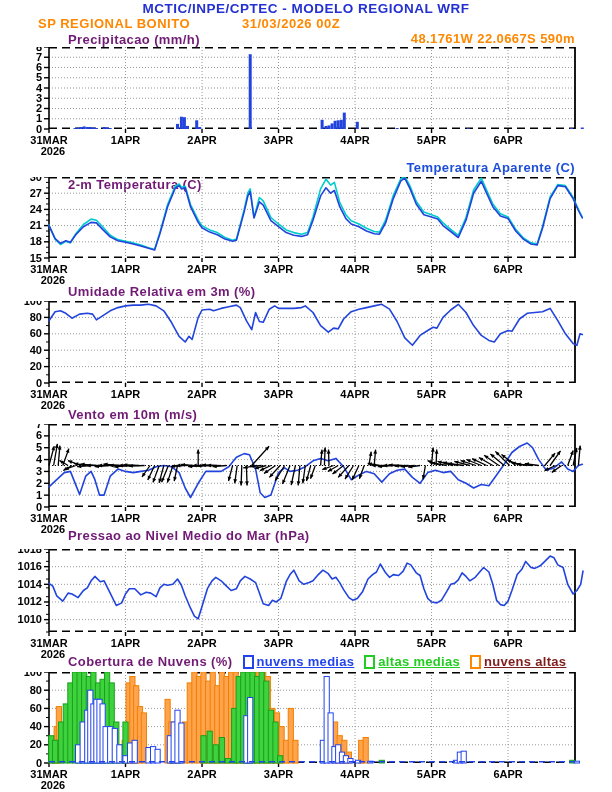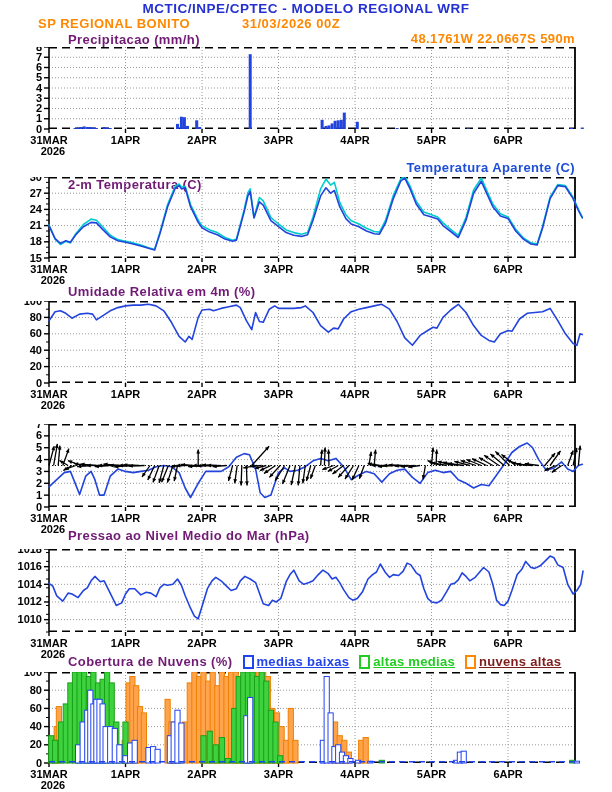--- a/index.html
+++ b/index.html
@@ -179,21 +179,21 @@
         <text x="431.54545454545456" y="96" text-anchor="middle" font-size="11" font-weight="bold" font-family="&quot;Liberation Sans&quot;,sans-serif" fill="#000">5APR</text>
         <line x1="508.0545454545455" y1="81" x2="508.0545454545455" y2="85" stroke="#000" stroke-width="1.4"></line>
         <text x="508.0545454545455" y="96" text-anchor="middle" font-size="11" font-weight="bold" font-family="&quot;Liberation Sans&quot;,sans-serif" fill="#000">6APR</text>
       </g>
       <g>
         <polyline points="49.0,48.1 55.1,62.1 60.5,67.5 65.8,64.3 70.4,65.9 75.8,56.7 83.4,47.5 91.1,42.1 96.4,43.2 102.6,49.7 110.2,58.3 117.9,62.6 125.5,64.3 133.2,65.9 140.8,68.0 148.5,70.7 154.6,72.4 159.9,55.6 167.6,27.5 175.2,9.2 179.1,7.0 181.4,10.3 185.2,9.2 190.5,27.5 198.2,43.2 202.0,48.6 209.7,52.9 217.3,55.6 225.0,60.5 232.6,63.2 236.4,62.1 244.1,32.9 247.9,15.7 250.2,11.9 254.0,40.5 259.4,20.5 263.2,23.8 270.9,40.5 278.5,47.0 286.2,52.9 293.8,55.6 301.5,57.2 307.6,55.6 313.0,40.0 320.6,11.9 326.0,2.2 330.6,8.1 334.4,5.4 339.7,25.4 345.9,37.8 351.2,43.7 358.9,47.0 366.5,51.3 374.2,54.5 379.5,55.1 385.6,43.2 393.3,18.4 400.9,1.6 404.8,-0.5 410.1,9.2 416.2,24.3 423.9,35.1 431.5,37.8 437.7,40.0 443.0,45.9 450.7,52.4 458.3,58.3 466.0,40.5 473.6,13.0 481.3,1.1 486.6,13.0 492.8,27.0 500.4,36.7 508.1,40.0 515.7,52.4 523.4,61.0 531.0,65.9 537.1,67.0 542.5,49.7 550.1,20.0 557.8,7.6 565.4,8.6 573.1,20.5 578.4,32.4 582.3,40.0" fill="none" stroke="#00cccc" stroke-width="1.6" stroke-linejoin="round" stroke-linecap="round"></polyline>
         <polyline points="49.0,48.6 55.1,61.6 60.5,66.4 65.8,63.7 70.4,65.3 75.8,57.8 83.4,49.7 91.1,45.4 96.4,45.9 102.6,52.4 110.2,59.9 117.9,63.7 125.5,65.3 133.2,67.0 140.8,69.1 148.5,71.3 154.6,72.9 159.9,56.7 167.6,29.7 175.2,11.3 179.1,8.6 181.4,11.9 185.2,10.8 190.5,29.7 198.2,45.4 202.0,50.8 209.7,55.1 217.3,57.8 225.0,62.1 232.6,64.3 236.4,63.2 244.1,35.1 247.9,18.9 250.2,14.6 254.0,41.0 259.4,24.8 263.2,28.1 270.9,43.7 278.5,49.7 286.2,55.6 293.8,58.3 301.5,59.4 307.6,57.8 313.0,43.2 320.6,18.9 326.0,10.8 330.6,16.2 334.4,13.5 339.7,29.7 345.9,41.6 351.2,47.0 358.9,49.7 366.5,54.0 374.2,56.7 379.5,57.2 385.6,45.9 393.3,21.6 400.9,3.8 404.8,1.1 410.1,11.9 416.2,27.0 423.9,37.8 431.5,40.0 437.7,42.1 443.0,48.6 450.7,54.5 458.3,60.5 466.0,43.2 473.6,16.2 481.3,4.3 486.6,16.2 492.8,29.7 500.4,38.9 508.1,41.6 515.7,54.0 523.4,62.1 531.0,67.0 537.1,68.0 542.5,51.3 550.1,21.6 557.8,8.6 565.4,9.7 573.1,21.6 578.4,33.5 582.3,41.0" fill="none" stroke="#2244dd" stroke-width="1.6" stroke-linejoin="round" stroke-linecap="round"></polyline>
       </g>
     </svg>
 
-  <div class="ptitle" style="left:68px;top:284px;">Umidade Relativa em 4m (%)</div>
+  <div class="ptitle" style="left:68px;top:284px;">Umidade Relativa em 3m (%)</div>
   <svg class="plot" style="top:301px;" width="612" height="115">
       <g>
         <line x1="125.50909090909092" y1="0" x2="125.50909090909092" y2="82" stroke="#999" stroke-width="1" stroke-dasharray="1 2"></line>
         <line x1="202.01818181818183" y1="0" x2="202.01818181818183" y2="82" stroke="#999" stroke-width="1" stroke-dasharray="1 2"></line>
         <line x1="278.52727272727276" y1="0" x2="278.52727272727276" y2="82" stroke="#999" stroke-width="1" stroke-dasharray="1 2"></line>
         <line x1="355.03636363636366" y1="0" x2="355.03636363636366" y2="82" stroke="#999" stroke-width="1" stroke-dasharray="1 2"></line>
         <line x1="431.54545454545456" y1="0" x2="431.54545454545456" y2="82" stroke="#999" stroke-width="1" stroke-dasharray="1 2"></line>
         <line x1="508.0545454545455" y1="0" x2="508.0545454545455" y2="82" stroke="#999" stroke-width="1" stroke-dasharray="1 2"></line>
         <line x1="49" y1="65.6" x2="575" y2="65.6" stroke="#999" stroke-width="1" stroke-dasharray="1 2"></line>
         <line x1="49" y1="49.199999999999996" x2="575" y2="49.199999999999996" stroke="#999" stroke-width="1" stroke-dasharray="1 2"></line>
@@ -236,20 +236,21 @@
         <line x1="431.54545454545456" y1="82" x2="431.54545454545456" y2="86" stroke="#000" stroke-width="1.4"></line>
         <text x="431.54545454545456" y="97" text-anchor="middle" font-size="11" font-weight="bold" font-family="&quot;Liberation Sans&quot;,sans-serif" fill="#000">5APR</text>
         <line x1="508.0545454545455" y1="82" x2="508.0545454545455" y2="86" stroke="#000" stroke-width="1.4"></line>
         <text x="508.0545454545455" y="97" text-anchor="middle" font-size="11" font-weight="bold" font-family="&quot;Liberation Sans&quot;,sans-serif" fill="#000">6APR</text>
       </g>
       <g>
         <polyline points="49.0,19.7 55.1,10.7 60.5,9.8 65.8,12.3 72.0,17.2 79.6,13.1 87.3,12.3 92.6,13.1 96.4,18.9 102.6,14.8 110.2,9.8 117.9,6.6 125.5,4.9 133.2,4.1 140.8,4.1 148.5,3.3 156.1,4.9 163.8,9.8 171.4,21.3 179.1,35.3 185.2,41.0 189.0,35.3 192.1,38.5 198.2,16.4 202.0,9.0 209.7,8.2 213.5,9.8 221.1,7.4 228.8,5.7 236.4,4.1 240.3,6.6 246.4,19.7 251.7,28.7 255.6,11.5 259.4,20.5 263.2,21.3 269.3,8.2 274.7,4.9 278.5,7.4 286.2,7.4 293.8,7.4 301.5,6.6 305.3,4.9 313.0,11.5 320.6,24.6 328.3,31.2 333.6,27.1 338.2,27.9 343.6,18.0 351.2,10.7 358.9,8.2 366.5,6.6 374.2,4.9 381.8,3.3 389.5,8.2 397.1,20.5 404.8,36.9 412.4,44.3 420.1,34.4 427.7,29.5 433.1,26.2 436.9,27.1 443.0,16.4 450.7,9.0 458.3,3.3 466.0,11.5 473.6,24.6 481.3,34.4 488.9,39.4 494.3,41.0 500.4,32.8 508.1,29.5 511.9,30.3 519.5,18.0 527.2,12.3 534.8,11.5 542.5,10.7 550.1,7.4 557.8,19.7 565.4,32.8 573.1,42.6 576.9,44.3 580.0,32.8 582.3,33.6" fill="none" stroke="#2244dd" stroke-width="1.6" stroke-linejoin="round" stroke-linecap="round"></polyline>
       </g>
     </svg>
 
+  <div class="ptitle" style="left:68px;top:407px;">Vento em 10m (m/s)</div>
   <svg class="plot" style="top:424px;" width="612" height="116">
       <g>
         <line x1="125.50909090909092" y1="0" x2="125.50909090909092" y2="83" stroke="#999" stroke-width="1" stroke-dasharray="1 2"></line>
         <line x1="202.01818181818183" y1="0" x2="202.01818181818183" y2="83" stroke="#999" stroke-width="1" stroke-dasharray="1 2"></line>
         <line x1="278.52727272727276" y1="0" x2="278.52727272727276" y2="83" stroke="#999" stroke-width="1" stroke-dasharray="1 2"></line>
         <line x1="355.03636363636366" y1="0" x2="355.03636363636366" y2="83" stroke="#999" stroke-width="1" stroke-dasharray="1 2"></line>
         <line x1="431.54545454545456" y1="0" x2="431.54545454545456" y2="83" stroke="#999" stroke-width="1" stroke-dasharray="1 2"></line>
         <line x1="508.0545454545455" y1="0" x2="508.0545454545455" y2="83" stroke="#999" stroke-width="1" stroke-dasharray="1 2"></line>
         <line x1="49" y1="71.14285714285714" x2="575" y2="71.14285714285714" stroke="#999" stroke-width="1" stroke-dasharray="1 2"></line>
         <line x1="49" y1="59.28571428571429" x2="575" y2="59.28571428571429" stroke="#999" stroke-width="1" stroke-dasharray="1 2"></line>
@@ -564,21 +565,21 @@
       </g>
       <g>
         <polyline points="49.0,34.4 52.8,37.1 56.7,46.8 62.8,52.1 68.1,44.1 72.0,45.0 78.1,48.6 83.4,41.5 87.3,38.9 91.1,31.8 94.9,27.4 100.3,32.7 104.1,31.8 110.2,44.1 116.3,56.5 121.7,53.9 125.5,45.0 129.3,39.7 134.7,39.7 140.8,45.9 146.2,43.3 150.8,44.1 156.1,47.7 159.9,38.9 163.8,35.3 167.6,36.2 172.9,35.3 177.5,30.0 181.4,36.2 185.2,46.8 190.5,59.2 194.4,67.1 198.2,69.8 202.0,57.4 207.4,39.7 212.0,31.8 215.8,28.3 221.1,31.8 226.5,37.1 231.1,41.5 236.4,39.7 240.3,31.8 244.9,27.4 250.2,30.0 255.6,33.6 259.4,44.1 263.2,54.7 268.6,56.5 272.4,51.2 276.2,53.0 280.8,49.4 286.2,32.7 290.0,25.6 293.8,21.2 299.2,31.8 303.8,35.3 309.1,33.6 313.0,31.8 318.3,25.6 322.9,21.2 328.3,24.7 332.1,30.0 335.9,28.3 339.7,33.6 343.6,40.6 348.9,48.6 352.7,51.2 357.3,49.4 362.7,42.4 368.0,30.0 372.6,25.6 376.5,23.0 380.3,15.0 385.6,23.8 389.5,28.3 393.3,25.6 398.6,26.5 403.2,22.1 407.1,14.1 410.9,15.9 416.2,23.8 420.1,26.5 423.9,39.7 427.7,49.4 431.5,53.0 436.9,53.9 441.5,51.2 446.8,42.4 450.7,35.3 454.5,34.4 458.3,30.9 462.1,23.8 466.0,27.4 469.8,31.8 475.2,28.3 479.7,23.0 483.6,18.5 488.9,23.0 492.8,35.3 496.6,51.2 500.4,55.6 504.2,56.5 508.1,52.1 511.9,41.5 517.2,25.6 521.8,20.3 525.7,12.4 531.0,18.5 534.8,19.4 540.2,16.8 544.8,12.4 550.1,7.1 554.0,8.8 557.8,15.9 563.1,18.5 567.7,35.3 573.1,45.0 576.9,41.5 580.7,35.3 583.0,22.1" fill="none" stroke="#2244dd" stroke-width="1.6" stroke-linejoin="round" stroke-linecap="round"></polyline>
       </g>
     </svg>
 
   <div class="legend-row" style="left:68px;top:654px;">
     <span class="ptitle" style="position:static;">Cobertura de Nuvens (%)</span>
     <span class="leg-item">
       <span class="leg-sq" style="color: rgb(34, 68, 238); border-color: rgb(34, 68, 238);"></span>
-      <span class="leg-lbl" style="color: rgb(34, 68, 238); border-color: rgb(34, 68, 238);">medias baixas</span>
+      <span class="leg-lbl" style="color: rgb(34, 68, 238); border-color: rgb(34, 68, 238);">nuvens medias</span>
     </span>
     <span class="leg-item">
       <span class="leg-sq" style="color: rgb(34, 204, 34); border-color: rgb(34, 204, 34);"></span>
       <span class="leg-lbl" style="color: rgb(34, 204, 34); border-color: rgb(34, 204, 34);">altas medias</span>
     </span>
     <span class="leg-item">
       <span class="leg-sq" style="color: rgb(255, 136, 0); border-color: rgb(255, 136, 0);"></span>
       <span class="leg-lbl" style="color: #7f1d1d; border-color: rgb(255, 136, 0);">nuvens altas</span>
     </span>
   </div>

